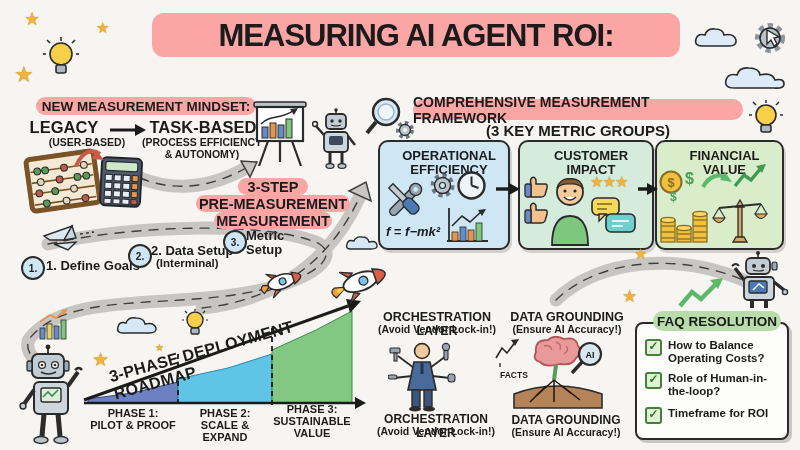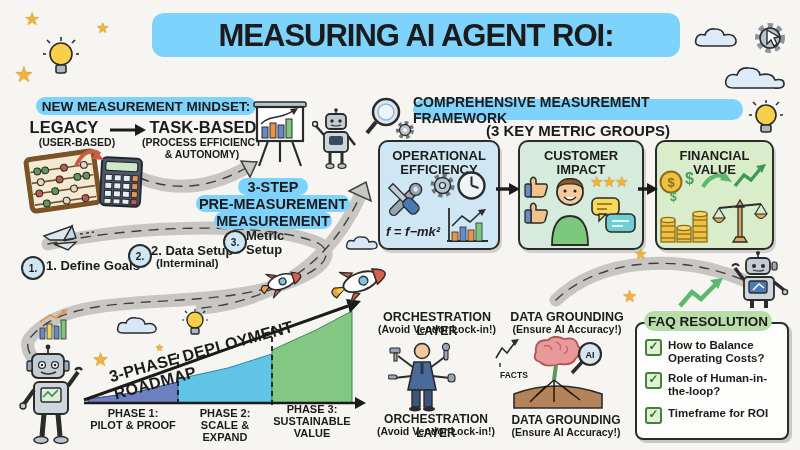--- a/index.html
+++ b/index.html
@@ -1,27 +1,27 @@
 <!DOCTYPE html>
 <html><head>
 <meta charset="utf-8">
 <style>
   html,body{margin:0;padding:0;}
   #canvas{position:relative;width:800px;height:450px;background:#f6f5f1;overflow:hidden;
           font-family:"Liberation Sans",sans-serif;color:#1b1b1b;}
   .abs{position:absolute;}
   .b{font-weight:bold;color:#1b1b1b;}
   .ctr{text-align:center;}
-  .pill{background:#7dd3fc;border-radius:12px;}
-  .pill-green{background:#b9dcab;border-radius:12px;}
+  .pill{background:#fca5a5;border-radius:12px;}
+  .pill-green{background:#b9dcab;border-radius:12px;margin-left:9px;}
   .hl{display:flex;align-items:center;justify-content:center;}
   .star{color:#f2b33d;text-shadow:0 0 1px #a07318;line-height:1;}
   .stepnum{width:20px;height:20px;border-radius:50%;background:#cfe7f5;border:2px solid #2b2b2b;
            display:flex;align-items:center;justify-content:center;font-size:10px;font-weight:bold;}
-  .fbox{border:2.5px solid #2b2b2b;border-radius:10px;box-shadow:2px 3px 0 rgba(0,0,0,.15);}
+  .fbox{border:2.5px solid #2b2b2b;border-radius:10px;box-shadow:2px 3px 0 rgba(0,0,0,.15);padding-left:10px;}
   .fbox .ttl{padding-top:7px;font-size:13px;line-height:14px;font-weight:bold;text-align:center;}
   .cap{font-weight:bold;text-align:center;}
   .chk{width:13px;height:13px;border:2px solid #44823a;background:#e2f1d6;border-radius:3px;
        color:#2f7527;font-size:12px;font-weight:bold;line-height:11px;text-align:center;}
   svg{display:block;}
 </style>
 </head>
 <body>
 
 <div id="canvas">
@@ -70,21 +70,21 @@
     <circle cx="18" cy="18" r="12" fill="none" stroke="#8c959e" stroke-width="6" stroke-dasharray="5 4"></circle>
     <circle cx="18" cy="18" r="10" fill="#b9c4cc" stroke="#2b2b2b" stroke-width="1.6"></circle>
     <polygon points="15,10 15,24 19,20 22,26 25,24 22,18 27,17" fill="#fff" stroke="#2b2b2b" stroke-width="1.4"></polygon>
   </svg>
   <svg class="abs" style="left:722px;top:64px;z-index:2" width="66" height="28" viewBox="0 0 66 28">
     <path d="M12,24 Q2,24 4,16 Q6,9 15,11 Q17,3 27,4 Q37,4 38,11 Q50,8 53,16 Q62,14 62,20 Q62,25 52,24 Z" fill="#dcebf7" stroke="#2b2b2b" stroke-width="1.6"></path>
   </svg>
 
   <div class="abs pill hl b" style="left:36px;top:97px;width:220px;height:18px;font-size:13.5px;z-index:2">NEW MEASUREMENT MINDSET:</div>
   <div class="abs b ctr" style="left:29px;top:118px;width:70px;font-size:16.5px;z-index:2">LEGACY</div>
-  <div class="abs b ctr" style="left:35px;top:136px;width:84px;font-size:10.5px;z-index:2">(USER-BASED)</div>
+  <div class="abs b ctr" style="left:45px;top:136px;width:84px;font-size:10.5px;z-index:2">(USER-BASED)</div>
   <svg class="abs" style="left:108px;top:122px;z-index:2" width="40" height="16" viewBox="0 0 40 16">
     <line x1="2" y1="8" x2="28" y2="8" stroke="#1b1b1b" stroke-width="3"></line>
     <polygon points="38,8 27,2 27,14" fill="#1b1b1b"></polygon>
   </svg>
   <div class="abs b ctr" style="left:148px;top:118px;width:110px;font-size:16.5px;z-index:2">TASK-BASED</div>
   <div class="abs b ctr" style="left:140px;top:136px;width:124px;font-size:10.5px;z-index:2">(PROCESS EFFICIENCY</div>
   <div class="abs b ctr" style="left:140px;top:148px;width:124px;font-size:10.5px;z-index:2">&amp; AUTONOMY)</div>
 
   <svg class="abs" style="left:26px;top:152px;transform:rotate(-8deg);z-index:2" width="74" height="60" viewBox="0 0 74 60">
     <rect x="3" y="3" width="68" height="52" rx="4" fill="#f3e9d4" stroke="#7a5426" stroke-width="5"></rect>

